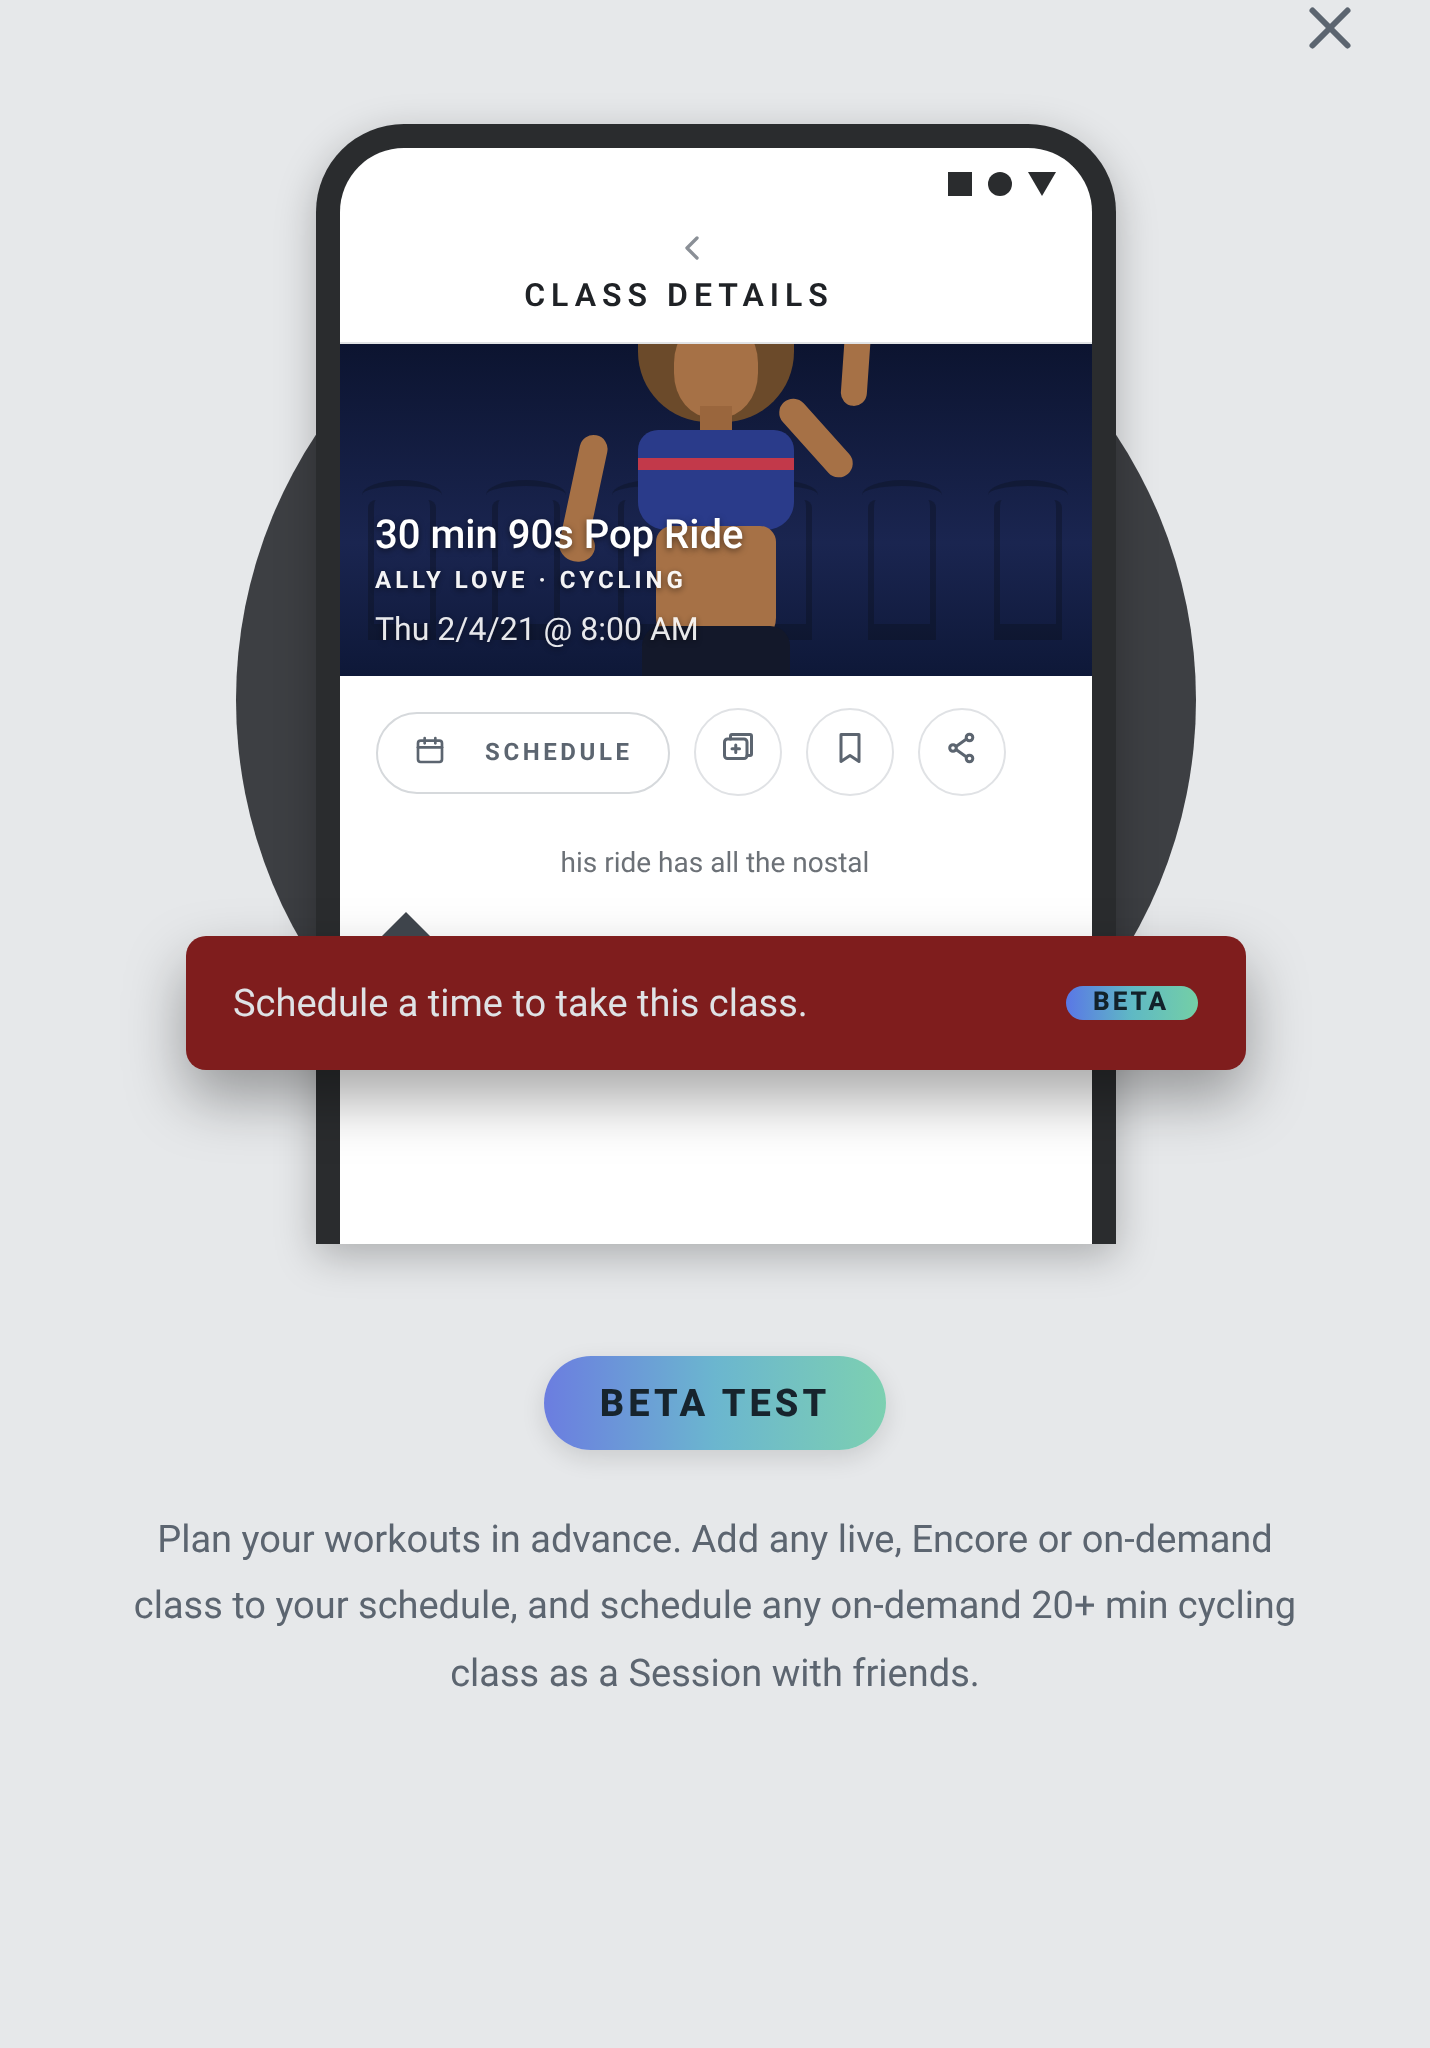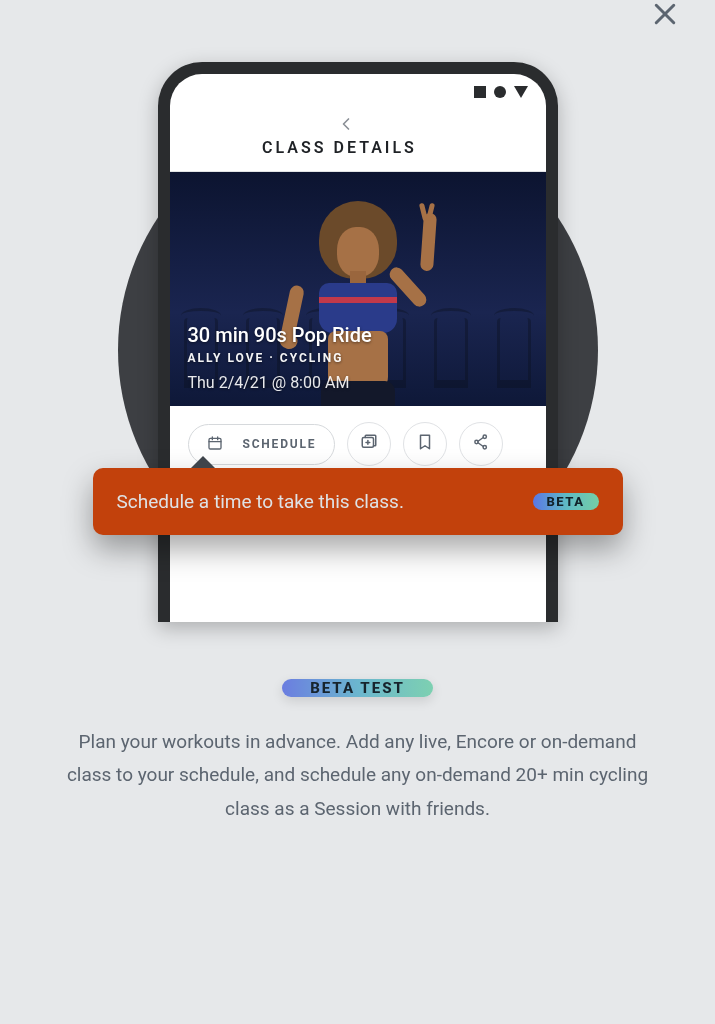--- a/index.html
+++ b/index.html
@@ -77,21 +77,21 @@
     text-align: center;
     letter-spacing: 3px;
     font-size: 16px;
     font-weight: 600;
     color: #1f2226;
     margin-left: -20px;
   }
 
   .class-hero {
     position: relative;
-    height: 234px;
+    height: 166px;
     background: linear-gradient(180deg, #0c1430 0%, #1a2550 60%, #0e1838 100%);
     overflow: hidden;
   }
   .silhouette-row {
     position: absolute; bottom: 18px; left: 0; right: 0; height: 90px;
     display: flex; justify-content: space-around; align-items: flex-end;
     opacity: 0.35;
   }
   .bike {
     width: 34px; height: 70px;
@@ -168,21 +168,21 @@
   .phone-desc {
     padding: 8px 22px; color:#6c7177; font-size:14px; line-height:1.5; text-align:center;
   }
 
   .tooltip {
     position: absolute;
     top: 468px;
     left: 50%;
     transform: translateX(-50%);
     width: 530px;
-    background: #c2410c;
+    background: #7f1d1d;
     color: #dfe2e5;
     border-radius: 10px;
     padding: 22px 24px;
     display: flex; align-items: center; justify-content: space-between;
     box-shadow: 0 14px 30px rgba(0,0,0,0.35);
   }
   .tooltip::before {
     content: "";
     position: absolute;
     top: -12px;
@@ -209,22 +209,22 @@
     left: 0; right: 0;
     text-align: center;
     padding: 0 58px;
   }
   .promo-badge {
     display: inline-block;
     background: linear-gradient(90deg, #6b7de0 0%, #6bb6cf 50%, #7dd0b1 100%);
     color: #17242d;
     font-weight: 800;
     letter-spacing: 2px;
-    font-size: 15px;
-    padding: 0 28px;
+    font-size: 19px;
+    padding: 12px 28px;
     border-radius: 999px;
     box-shadow: 0 4px 12px rgba(0,0,0,0.12);
   }
   .promo-title {
     margin-top: 26px;
     font-size: 40px;
     font-weight: 400;
     color: #1f2226;
   }
   .promo-body {

